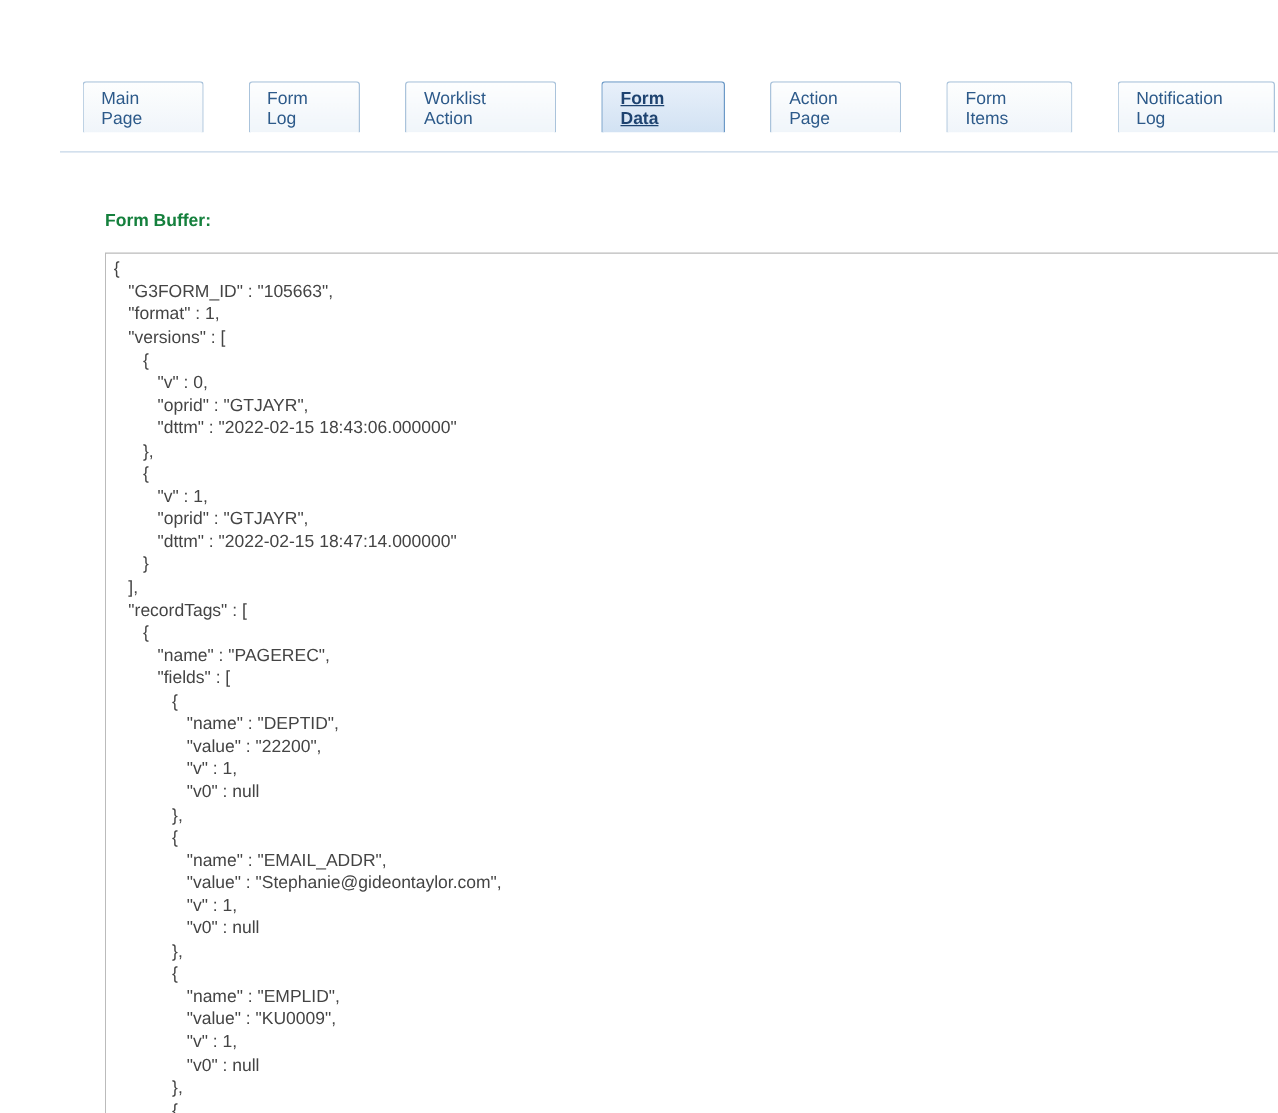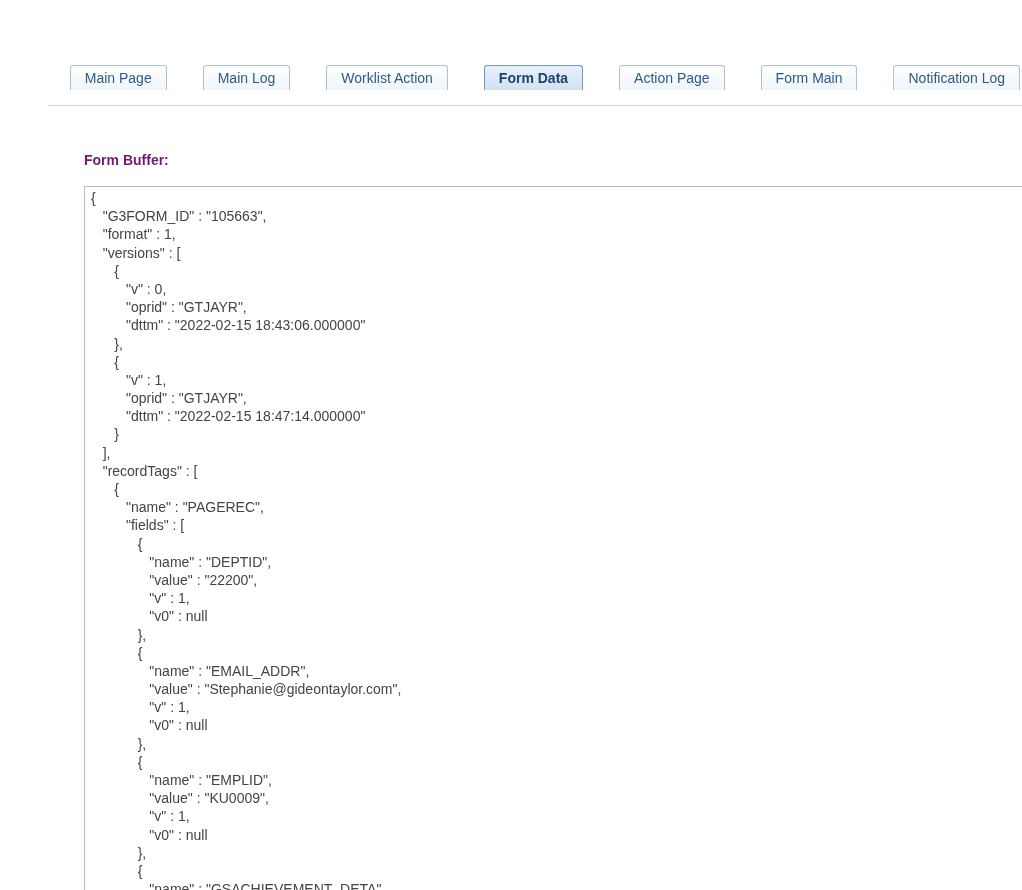--- a/index.html
+++ b/index.html
@@ -34,27 +34,28 @@
       border-radius: 3px 3px 0 0;
       position: relative;
       top: 1px;
     }
     .tab.active {
       background: linear-gradient(#e8f0fa, #d2e2f3);
       border: 1px solid #6b99c7;
       border-bottom: none;
       font-weight: bold;
       color: #1e4370;
+      text-decoration: underline;
     }
     .content {
       padding: 14px 20px 10px 20px;
     }
     .section-label {
       font-weight: bold;
-      color: #701a75;
+      color: #15803d;
       margin-bottom: 2px;
       font-size: 14px;
     }
     .buffer-box {
       width: 100%;
       height: 750px;
       border: 1px solid #bbb;
       font-family: Arial, Helvetica, sans-serif;
       font-size: 14px;
       color: #444;
@@ -76,25 +77,25 @@
       color: #333;
       font-size: 14px;
       cursor: pointer;
     }
   </style>
 </head>
 <body>
 
 <div class="tabs">
 <div class="tab">Main Page</div>
-    <div class="tab">Main Log</div>
+    <div class="tab">Form Log</div>
     <div class="tab">Worklist Action</div>
     <div class="tab active">Form Data</div>
     <div class="tab">Action Page</div>
-    <div class="tab">Form Main</div>
+    <div class="tab">Form Items</div>
     <div class="tab">Notification Log</div>
   </div>
 
 <div class="content">
   <div class="section-label">Form Buffer:</div>
   <textarea class="buffer-box" readonly="" style="">{
    "G3FORM_ID" : "105663",
    "format" : 1,
    "versions" : [
       {

